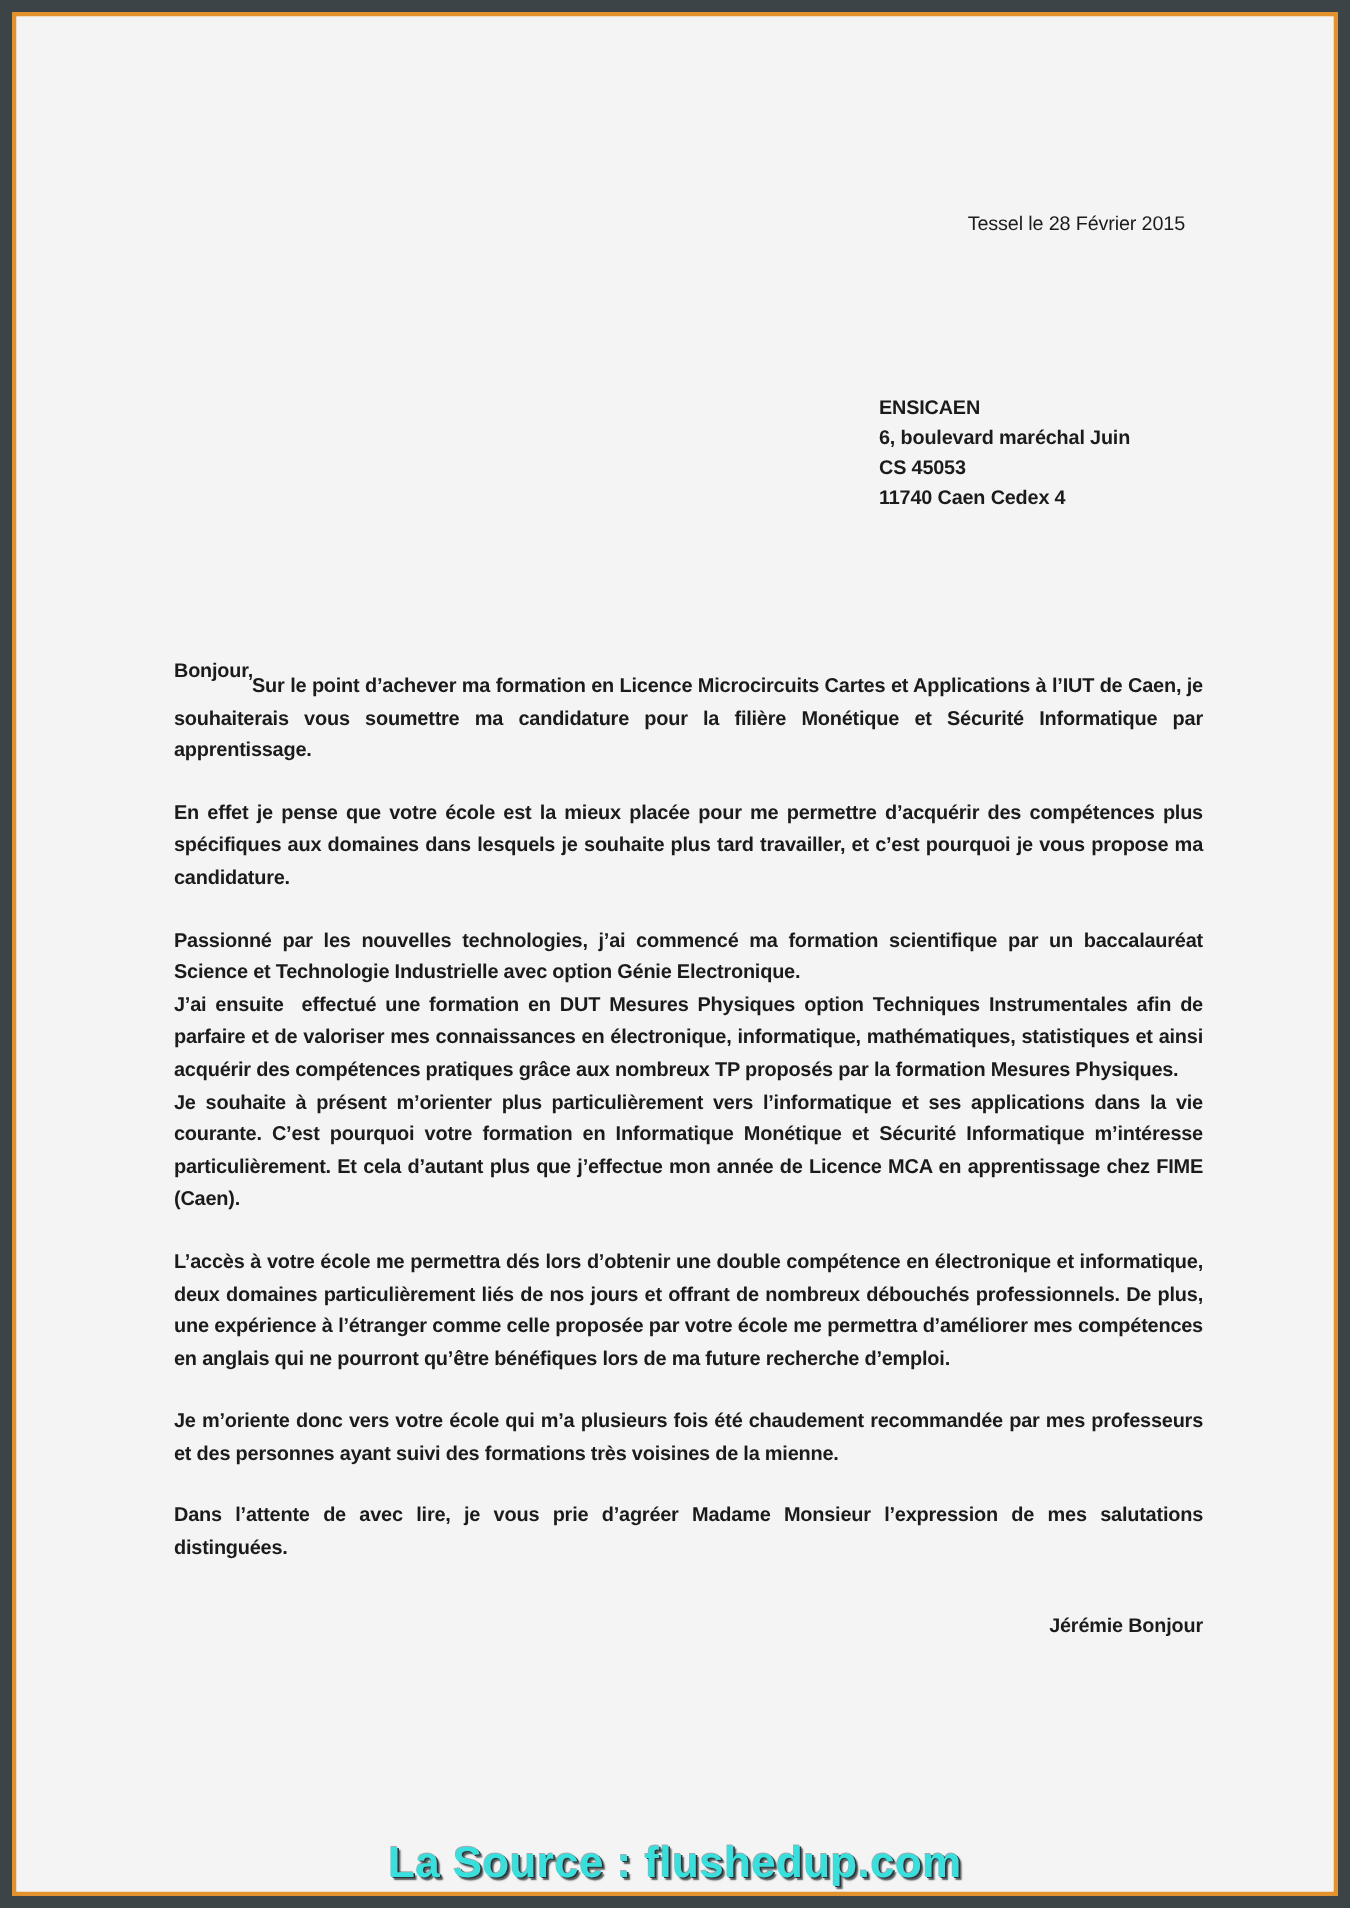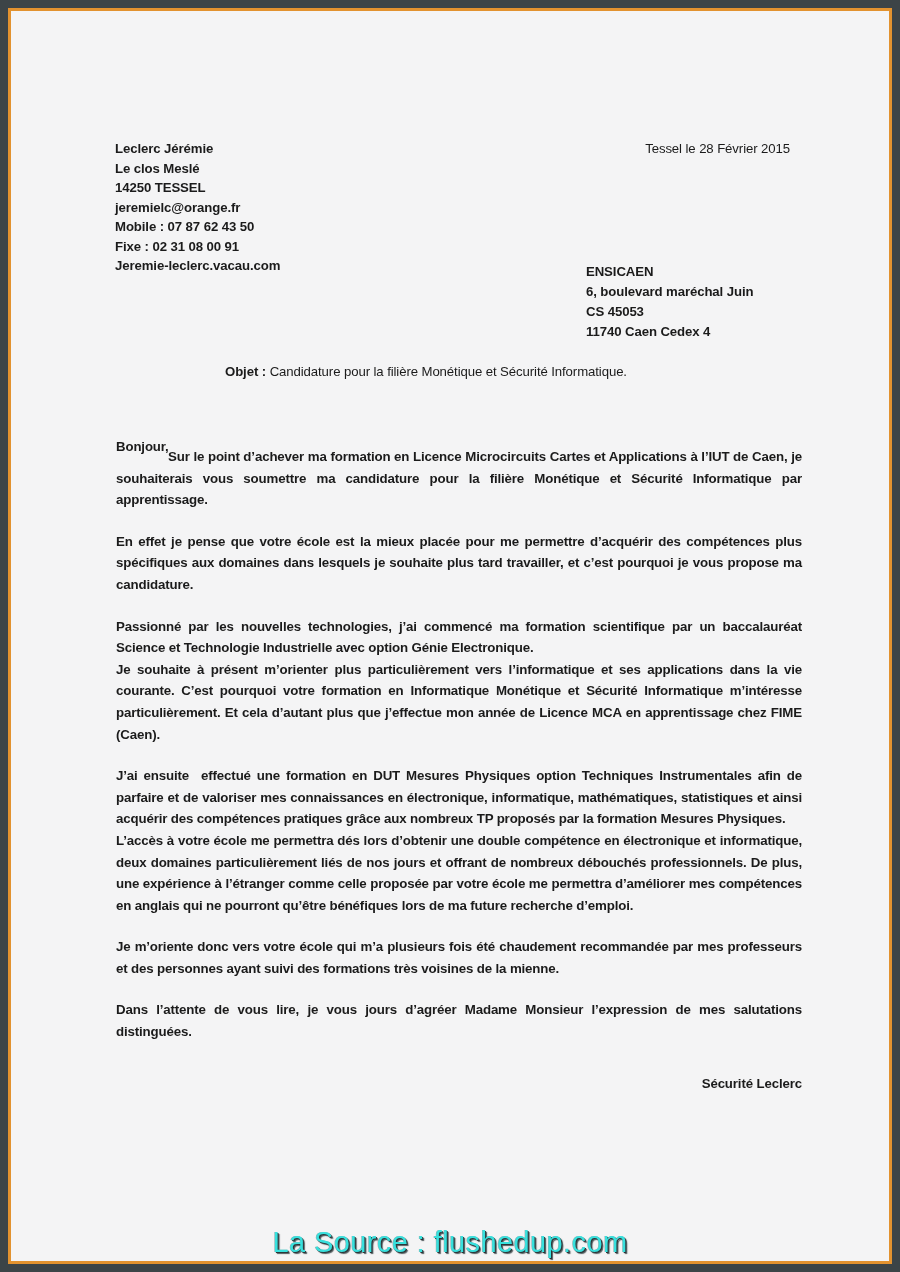--- a/index.html
+++ b/index.html
@@ -143,72 +143,60 @@
   }
 
   
   .watermark {
     position: absolute;
     left: 0;
     top: 1215px;
     width: 878px;
     text-align: center;
     font-size: 29px;
-    font-weight: normal;
+    font-weight: bold;
     color: #38e0dd;
     letter-spacing: 0.4px;
     text-shadow:
        1px  1px 0 #2b3538,
        2px  2px 1px rgba(30,40,43,0.75),
       -0.5px -0.5px 0 rgba(20,30,33,0.35);
   }
 </style>
 </head>
 <body>
 
 <div class="frame">
   <div class="orange-rule"></div>
 
   <div class="sheet">
     <div class="doc">
 
-      <div class="sender">
-        <div>Leclerc  Jérémie</div>
-        <div>Le clos Meslé</div>
-        <div>14250 TESSEL</div>
-        <div>jeremielc@orange.fr</div>
-        <div>Mobile : 07 87 62 43 50</div>
-        <div>Fixe : 02 31 08 00 91</div>
-        <div>Jeremie-leclerc.vacau.com</div>
-      </div>
 
       <div class="date-line">Tessel  le  28  Février 2015</div>
 
       <div class="recipient">
         <div>ENSICAEN</div>
         <div>6, boulevard maréchal Juin</div>
         <div>CS 45053</div>
         <div>11740 Caen Cedex 4</div>
       </div>
 
-      <div class="objet">
-        <span class="lbl">Objet :</span><span> Candidature pour la filière Monétique et Sécurité Informatique.</span>
-      </div>
 
       <div class="greeting">Bonjour,</div>
 
       <div class="body-block">
         <p class="para"><span class="indent"></span><span>Sur le point d’achever ma formation en Licence Microcircuits Cartes et Applications à l’IUT de Caen, je souhaiterais vous soumettre ma candidature pour la filière Monétique et Sécurité Informatique par apprentissage.</span></p>
         <p class="para">En effet je pense que votre école est la mieux placée pour me permettre d’acquérir des compétences plus spécifiques aux domaines dans lesquels je souhaite plus tard travailler, et c’est pourquoi je vous propose ma candidature.</p>
         <p class="para tight">Passionné par les nouvelles technologies, j’ai commencé ma formation scientifique par un baccalauréat Science et Technologie Industrielle avec option Génie Electronique.</p>
+        <p class="para tight">J’ai ensuite  effectué une formation en DUT Mesures Physiques option Techniques Instrumentales afin de parfaire et de valoriser mes connaissances en électronique, informatique, mathématiques, statistiques et ainsi acquérir des compétences pratiques grâce aux nombreux TP proposés par la formation Mesures Physiques.</p>
         <p class="para">Je souhaite à présent m’orienter plus particulièrement vers l’informatique et ses applications dans la vie courante. C’est pourquoi votre formation en Informatique Monétique et Sécurité Informatique m’intéresse particulièrement. Et cela d’autant plus que j’effectue mon année de Licence MCA en apprentissage chez FIME (Caen).</p>
-        <p class="para tight">J’ai ensuite  effectué une formation en DUT Mesures Physiques option Techniques Instrumentales afin de parfaire et de valoriser mes connaissances en électronique, informatique, mathématiques, statistiques et ainsi acquérir des compétences pratiques grâce aux nombreux TP proposés par la formation Mesures Physiques.</p>
         <p class="para">L’accès à votre école me permettra dés lors d’obtenir une double compétence en électronique et informatique, deux domaines particulièrement liés de nos jours et offrant de nombreux débouchés professionnels. De plus, une expérience à l’étranger comme celle proposée par votre école me permettra d’améliorer mes compétences en anglais qui ne pourront qu’être bénéfiques lors de ma future recherche d’emploi.</p>
         <p class="para">Je m’oriente donc vers votre école qui m’a plusieurs fois été chaudement recommandée par mes professeurs et des personnes ayant suivi des formations très voisines de la mienne.</p>
-        <p class="para">Dans l’attente de vous lire, je vous jours d’agréer Madame Monsieur l’expression de mes salutations distinguées.</p>
+        <p class="para">Dans l’attente de avec lire, je vous prie d’agréer Madame Monsieur l’expression de mes salutations distinguées.</p>
       </div>
 
-      <div class="signature">Sécurité Leclerc</div>
+      <div class="signature">Jérémie Bonjour</div>
     </div>
 
     <div class="watermark">La Source : flushedup.com</div>
   </div>
 </div>
 
 </body></html>

